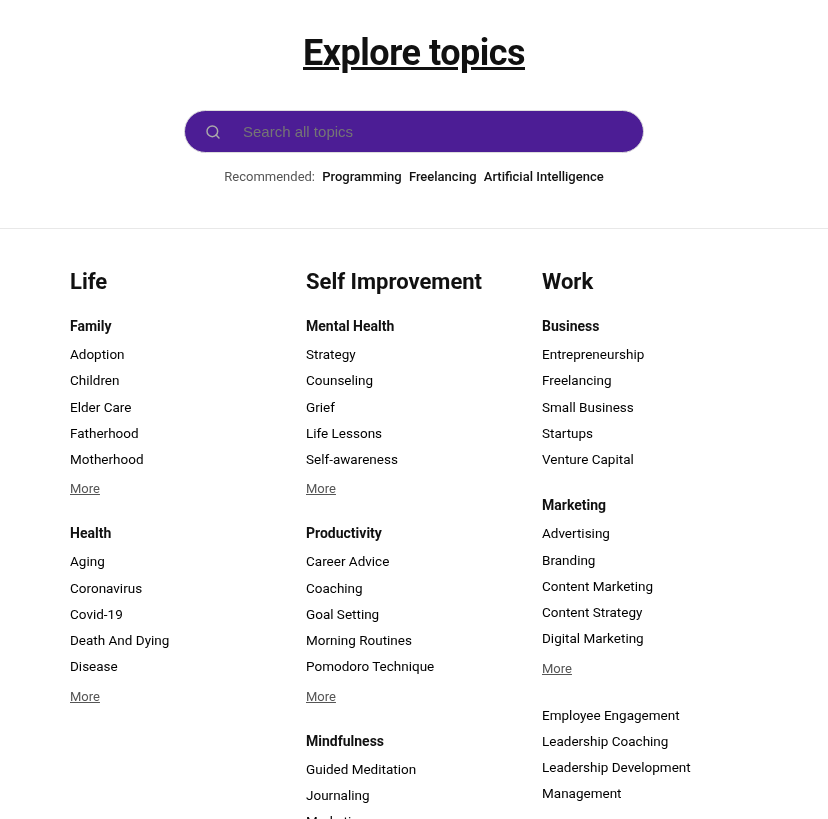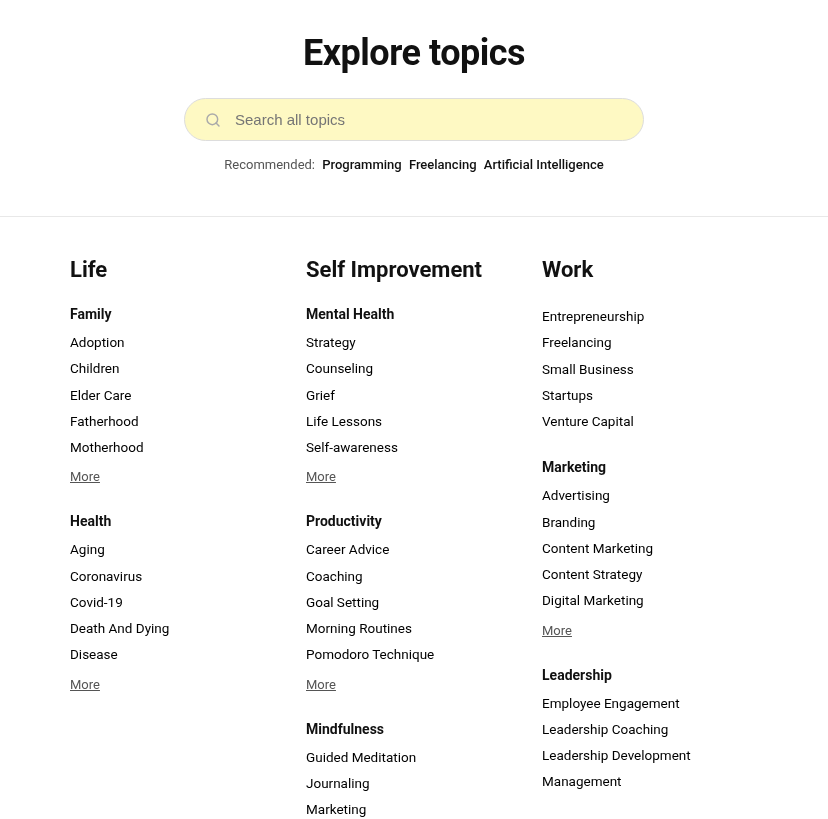--- a/index.html
+++ b/index.html
@@ -9,36 +9,37 @@
       color: #111;
     }
     .page-header {
       text-align: center;
       padding: 32px 20px 16px;
     }
     .page-title {
       font-size: 36px;
       font-weight: 700;
       letter-spacing: -0.5px;
-      margin-bottom: 24px;
+      margin-bottom: 36px;
+      text-decoration: underline;
     }
     .search-bar-wrap {
       display: flex;
       justify-content: center;
       margin-bottom: 16px;
     }
     .search-bar {
       display: flex;
       align-items: center;
-      gap: 14px;
+      gap: 22px;
       width: 460px;
       border: 1px solid #ddd;
       border-radius: 30px;
       padding: 12px 20px;
-      background: #fef9c3;
+      background: #4c1d95;
     }
     .search-bar input {
       border: none;
       background: transparent;
       font-size: 15px;
       color: #888;
       outline: none;
       width: 100%;
     }
     .search-icon-svg {
@@ -142,28 +143,28 @@
       <div class="section">
         <div class="section-title">Mindfulness</div>
         <div class="topic-item">Guided Meditation</div>
         <div class="topic-item">Journaling</div>
         <div class="topic-item">Marketing</div>
       </div>
     </div>
     <div class="column">
       <div class="column-title">Work</div>
       <div class="section">
+        <div class="section-title">Business</div>
         <div class="topic-item">Entrepreneurship</div>
         <div class="topic-item">Freelancing</div>
         <div class="topic-item">Small Business</div>
         <div class="topic-item">Startups</div>
         <div class="topic-item">Venture Capital</div>
       </div>
       <div class="section"><div class="section-title">Marketing</div><div class="topic-item">Advertising</div><div class="topic-item">Branding</div><div class="topic-item">Content Marketing</div><div class="topic-item">Content Strategy</div><div class="topic-item">Digital Marketing</div><span class="more-link">More</span></div>
       <div class="section">
-        <div class="section-title">Leadership</div>
         <div class="topic-item">Employee Engagement</div>
         <div class="topic-item">Leadership Coaching</div>
         <div class="topic-item">Leadership Development</div>
         <div class="topic-item">Management</div>
       </div>
     </div>
   </div>
 
 </body></html>

